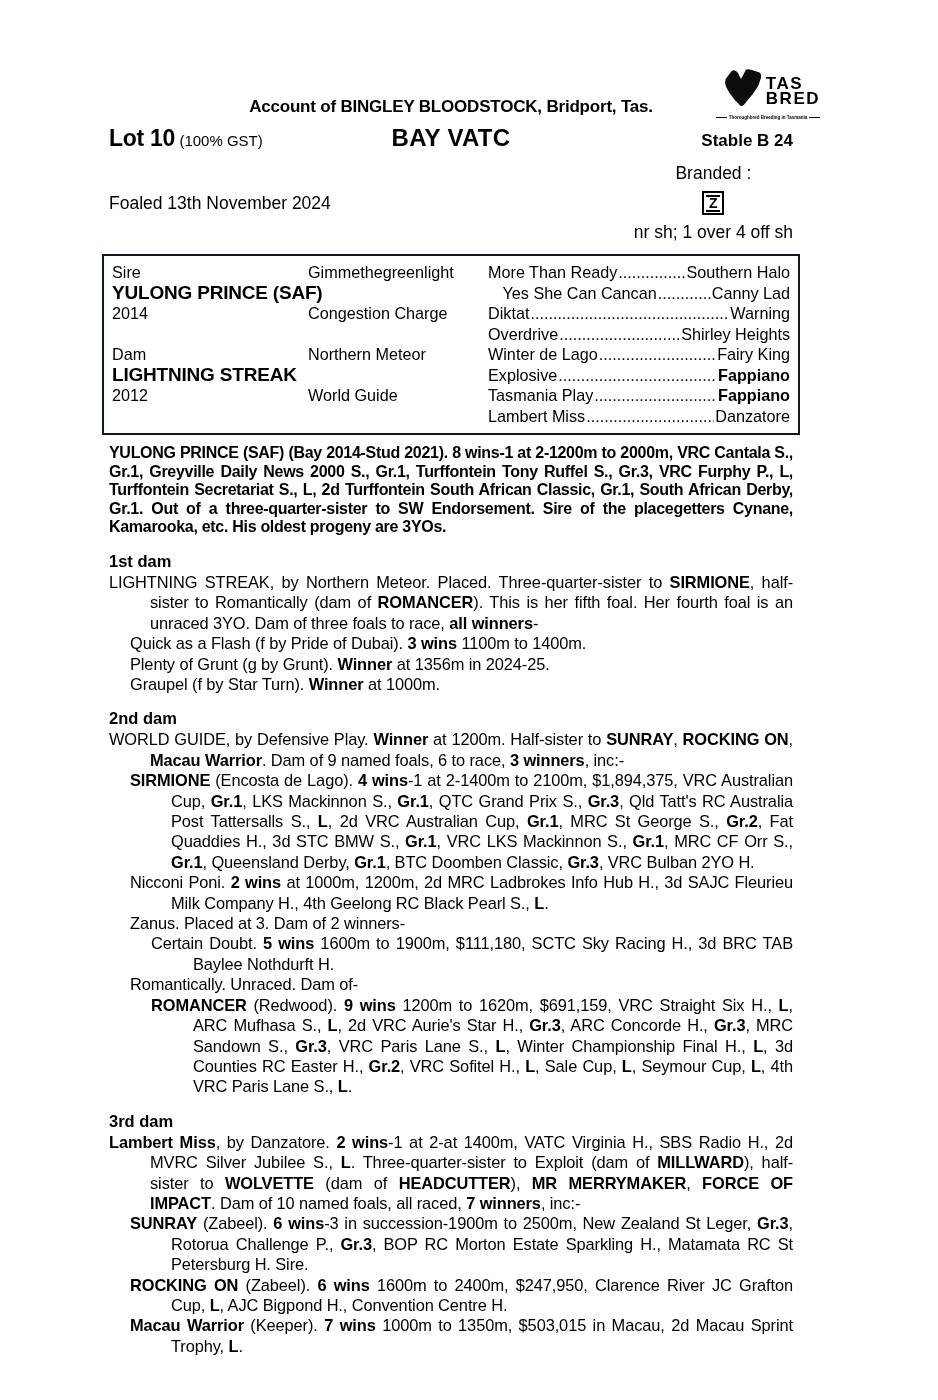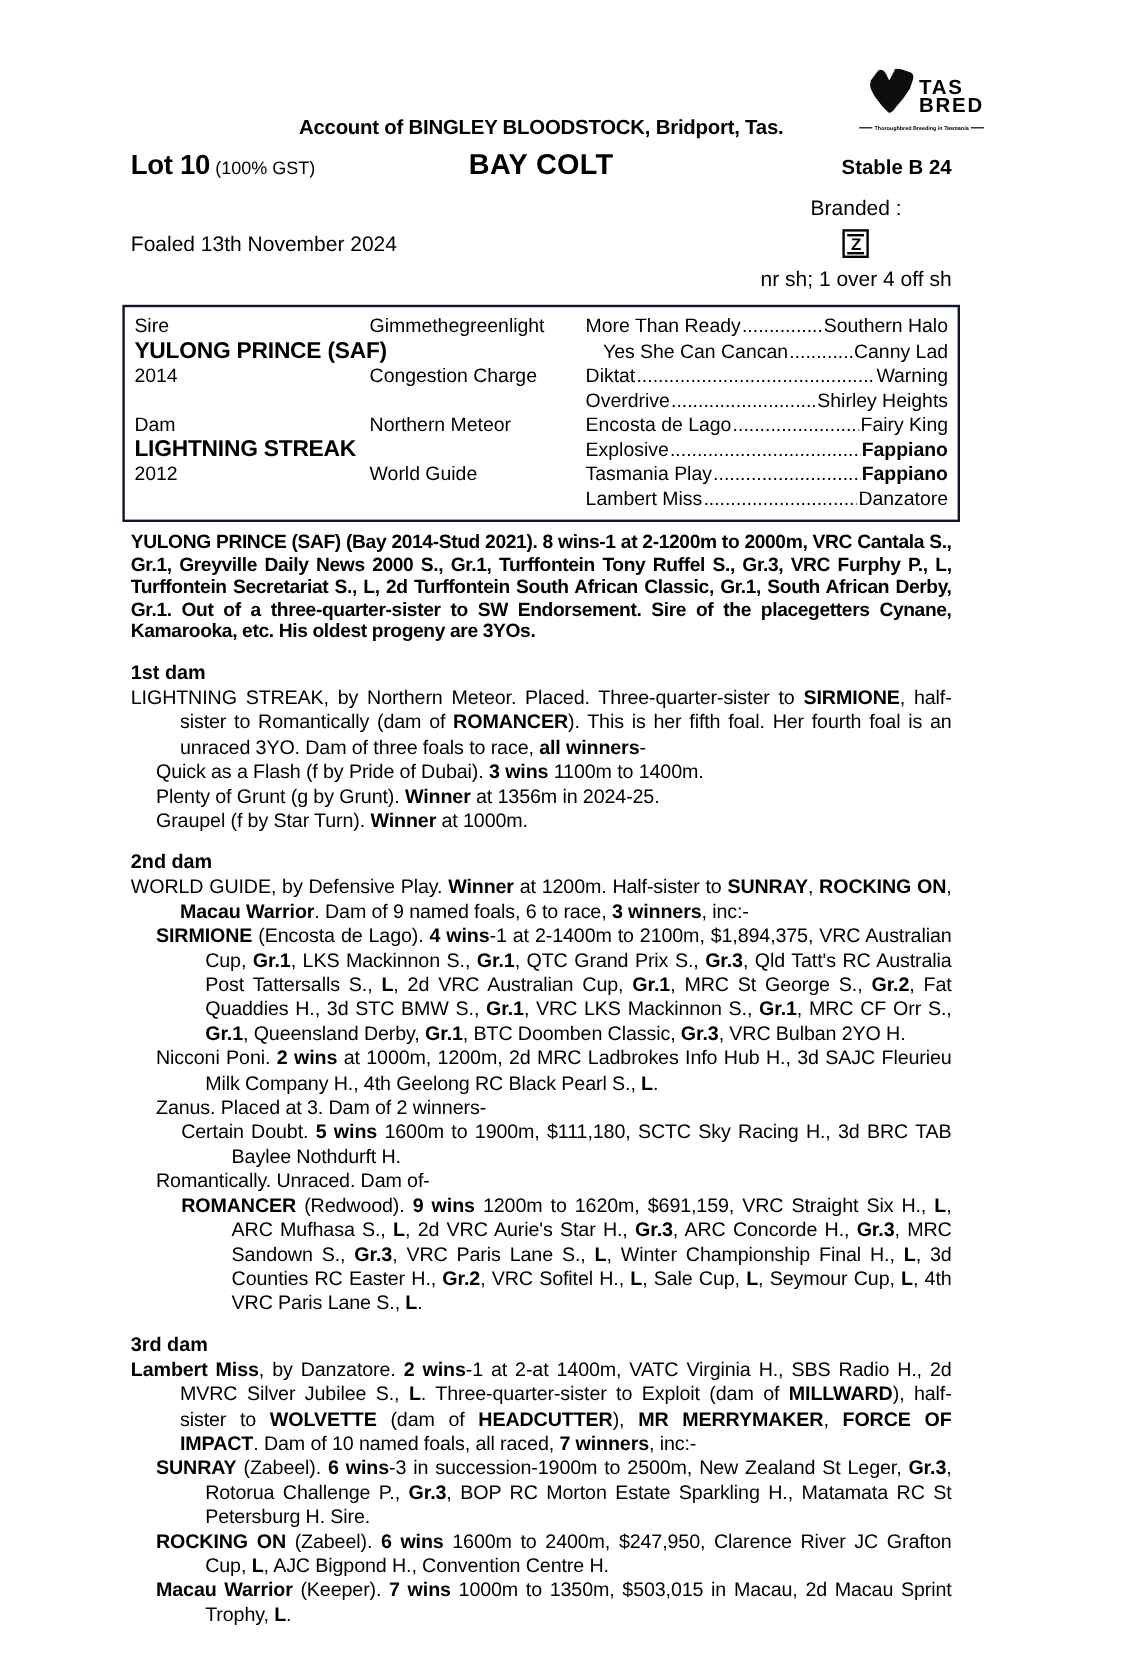--- a/index.html
+++ b/index.html
@@ -1,21 +1,21 @@
 <!DOCTYPE html>
 <html><head>
 <meta charset="utf-8">
 <style>
   html,body{margin:0;padding:0;background:#e8e8e8;}
   .page{width:938px;height:1400px;position:relative;background:#ffffff;color:#000;
         font-family:"Liberation Sans",sans-serif;margin:0 auto;overflow:hidden;}
   .content{position:absolute;left:109px;top:0;width:684px;}
 
   
-  .logo{position:absolute;top:56px;right:118px;width:104px;}
+  .logo{position:absolute;top:68px;right:118px;width:104px;}
   .logo-main{display:flex;align-items:center;justify-content:flex-end;gap:3px;}
   .logo-text{font-weight:800;font-size:17px;line-height:15px;letter-spacing:1.5px;}
   .logo-tagline{display:flex;align-items:center;gap:2px;margin-top:1px;
                 font-size:4.5px;font-weight:bold;white-space:nowrap;justify-content:center;}
   .logo-tagline:before,.logo-tagline:after{content:"";flex:1;border-top:1.5px solid #000;}
 
   
   .account{margin-top:97px;text-align:center;font-weight:bold;font-size:17px;letter-spacing:-0.2px;}
   .lotrow{display:grid;grid-template-columns:1fr auto 1fr;align-items:baseline;margin-top:7px;}
   .lot-left{justify-self:start;white-space:nowrap;}
@@ -77,21 +77,21 @@
 
   <div class="content">
 
     <div class="account">Account of BINGLEY BLOODSTOCK, Bridport, Tas.</div>
 
     <div class="lotrow">
       <div class="lot-left">
         <span class="lot-label">Lot 10</span>
         <span class="gst">(100% GST)</span>
       </div>
-      <div class="title">BAY COLT</div>
+      <div class="title">BAY VATC</div>
       <div class="stable">Stable B 24</div>
     </div>
 
     <div class="foalrow">
       <span>Foaled 13th November 2024</span>
       <span class="branded">
         <span>Branded :</span>
         <span class="brandbox">
           <span class="z">Z</span>
         </span>
@@ -134,21 +134,21 @@
             <span class="c3">
               <span class="gl">Overdrive</span>
               <span class="dots"></span>
               <span class="gr">Shirley Heights</span>
             </span>
           </div>
           <div class="prow">
             <span class="c1">Dam</span>
             <span class="c2">Northern Meteor</span>
             <span class="c3">
-              <span class="gl">Encosta de Lago</span>
+              <span class="gl">Winter de Lago</span>
               <span class="dots"></span>
               <span class="gr">Fairy King</span>
             </span>
           </div>
           <div class="prow">
             <span class="c1 big">LIGHTNING STREAK</span>
             <span class="c2"></span>
             <span class="c3">
               <span class="gl">Explosive</span>
               <span class="dots"></span>

